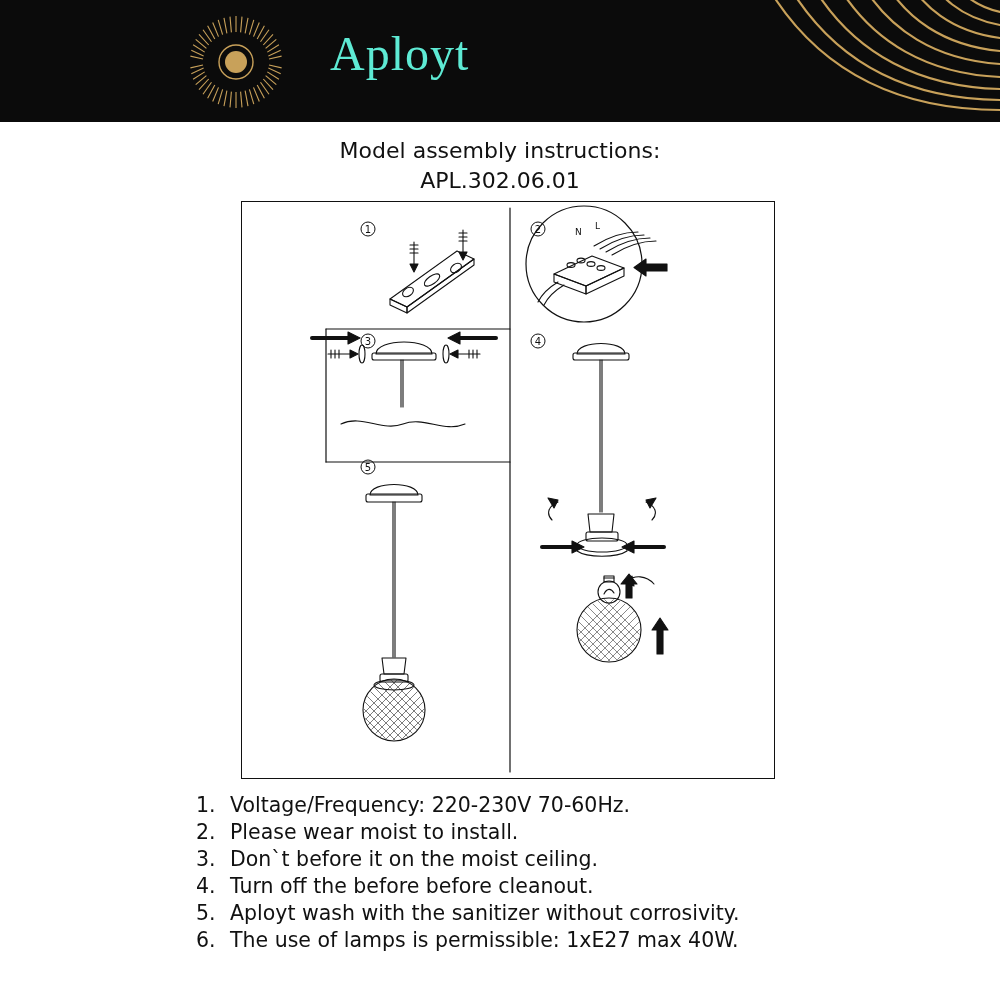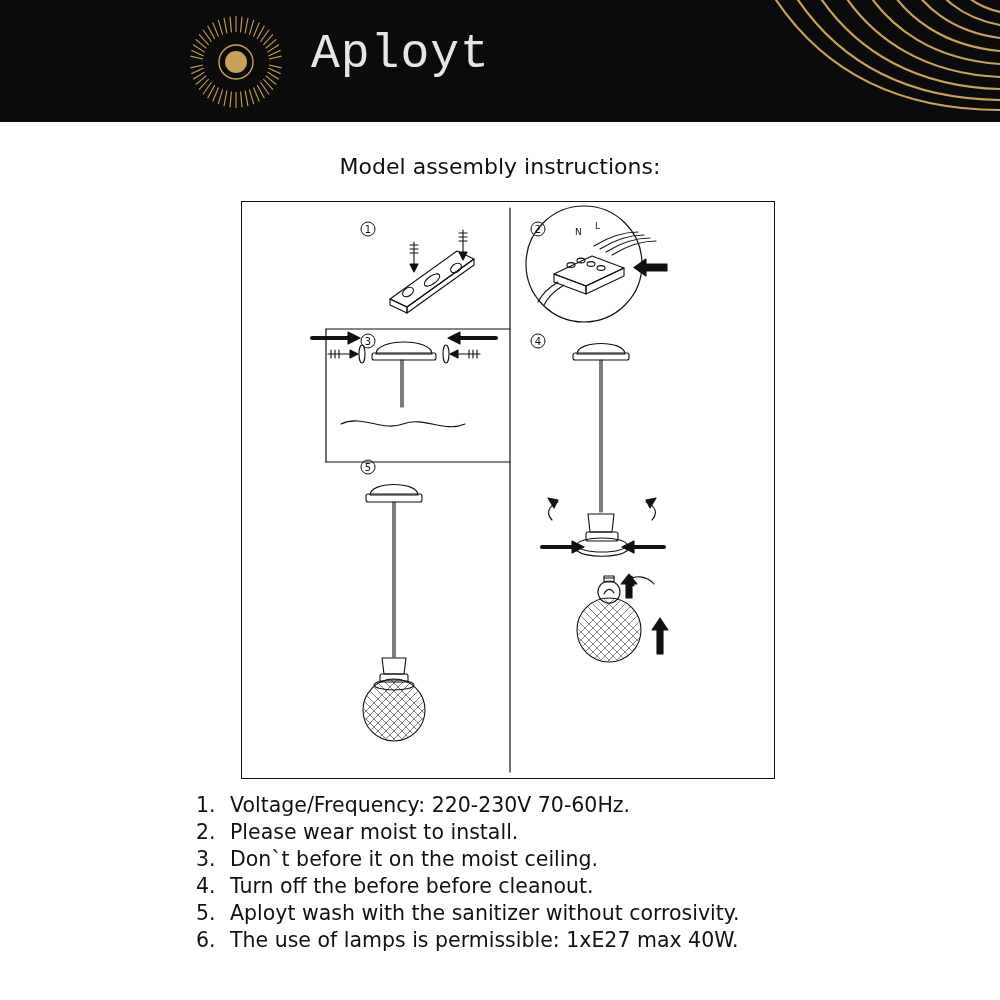--- a/index.html
+++ b/index.html
@@ -21,47 +21,47 @@
     position: absolute;
     left: 0;
     top: 0;
     width: 1000px;
     height: 122px;
     background: #0b0b0b;
     overflow: hidden;
   }
   .brand-name {
     position: absolute;
-    left: 311px;
+    left: 330px;
     top: 30px;
-    font-family: Liberation Mono, monospace;
+    font-family: Liberation Serif, serif;
     font-size: 48px;
     letter-spacing: 1px;
-    color: #e5e5e5;
+    color: #5eead4;
     line-height: 1;
   }
   .sunburst-left {
     position: absolute;
     left: 178px;
     top: 12px;
     width: 116px;
     height: 100px;
   }
   .fan-right {
     position: absolute;
     right: 0;
     top: -40px;
     width: 420px;
     height: 170px;
   }
 
   
   .title-block {
     position: absolute;
-    top: 152px;
+    top: 136px;
     left: 0;
     width: 1000px;
     text-align: center;
   }
   .title-line {
     font-family: "DejaVu Sans", sans-serif;
     font-size: 22px;
     color: #111;
     line-height: 30px;
   }
@@ -180,20 +180,21 @@
         <path d="M420 39 C 398 32, 388 18, 386 1"></path>
       </g>
     </svg>
   </div>
 
   <div class="brand-name">Aployt</div>
 </div>
 
 <div class="title-block">
   <div class="title-line">Model assembly instructions:</div>
+  <div class="title-line">APL.302.06.01</div>
 </div>
 
 <div class="diagram">
   <svg class="dg-svg" width="531" height="575" viewBox="0 0 531 575">
     <g stroke="#111" fill="none" stroke-width="1.1" stroke-linecap="round" stroke-linejoin="round">
 
       <line x1="268" y1="6" x2="268" y2="570" stroke-width="1.2"></line>
       <line x1="84" y1="127" x2="268" y2="127" stroke-width="1.2"></line>
       <line x1="84" y1="127" x2="84" y2="260" stroke-width="1.2"></line>
       <line x1="84" y1="260" x2="268" y2="260" stroke-width="1.2"></line>

